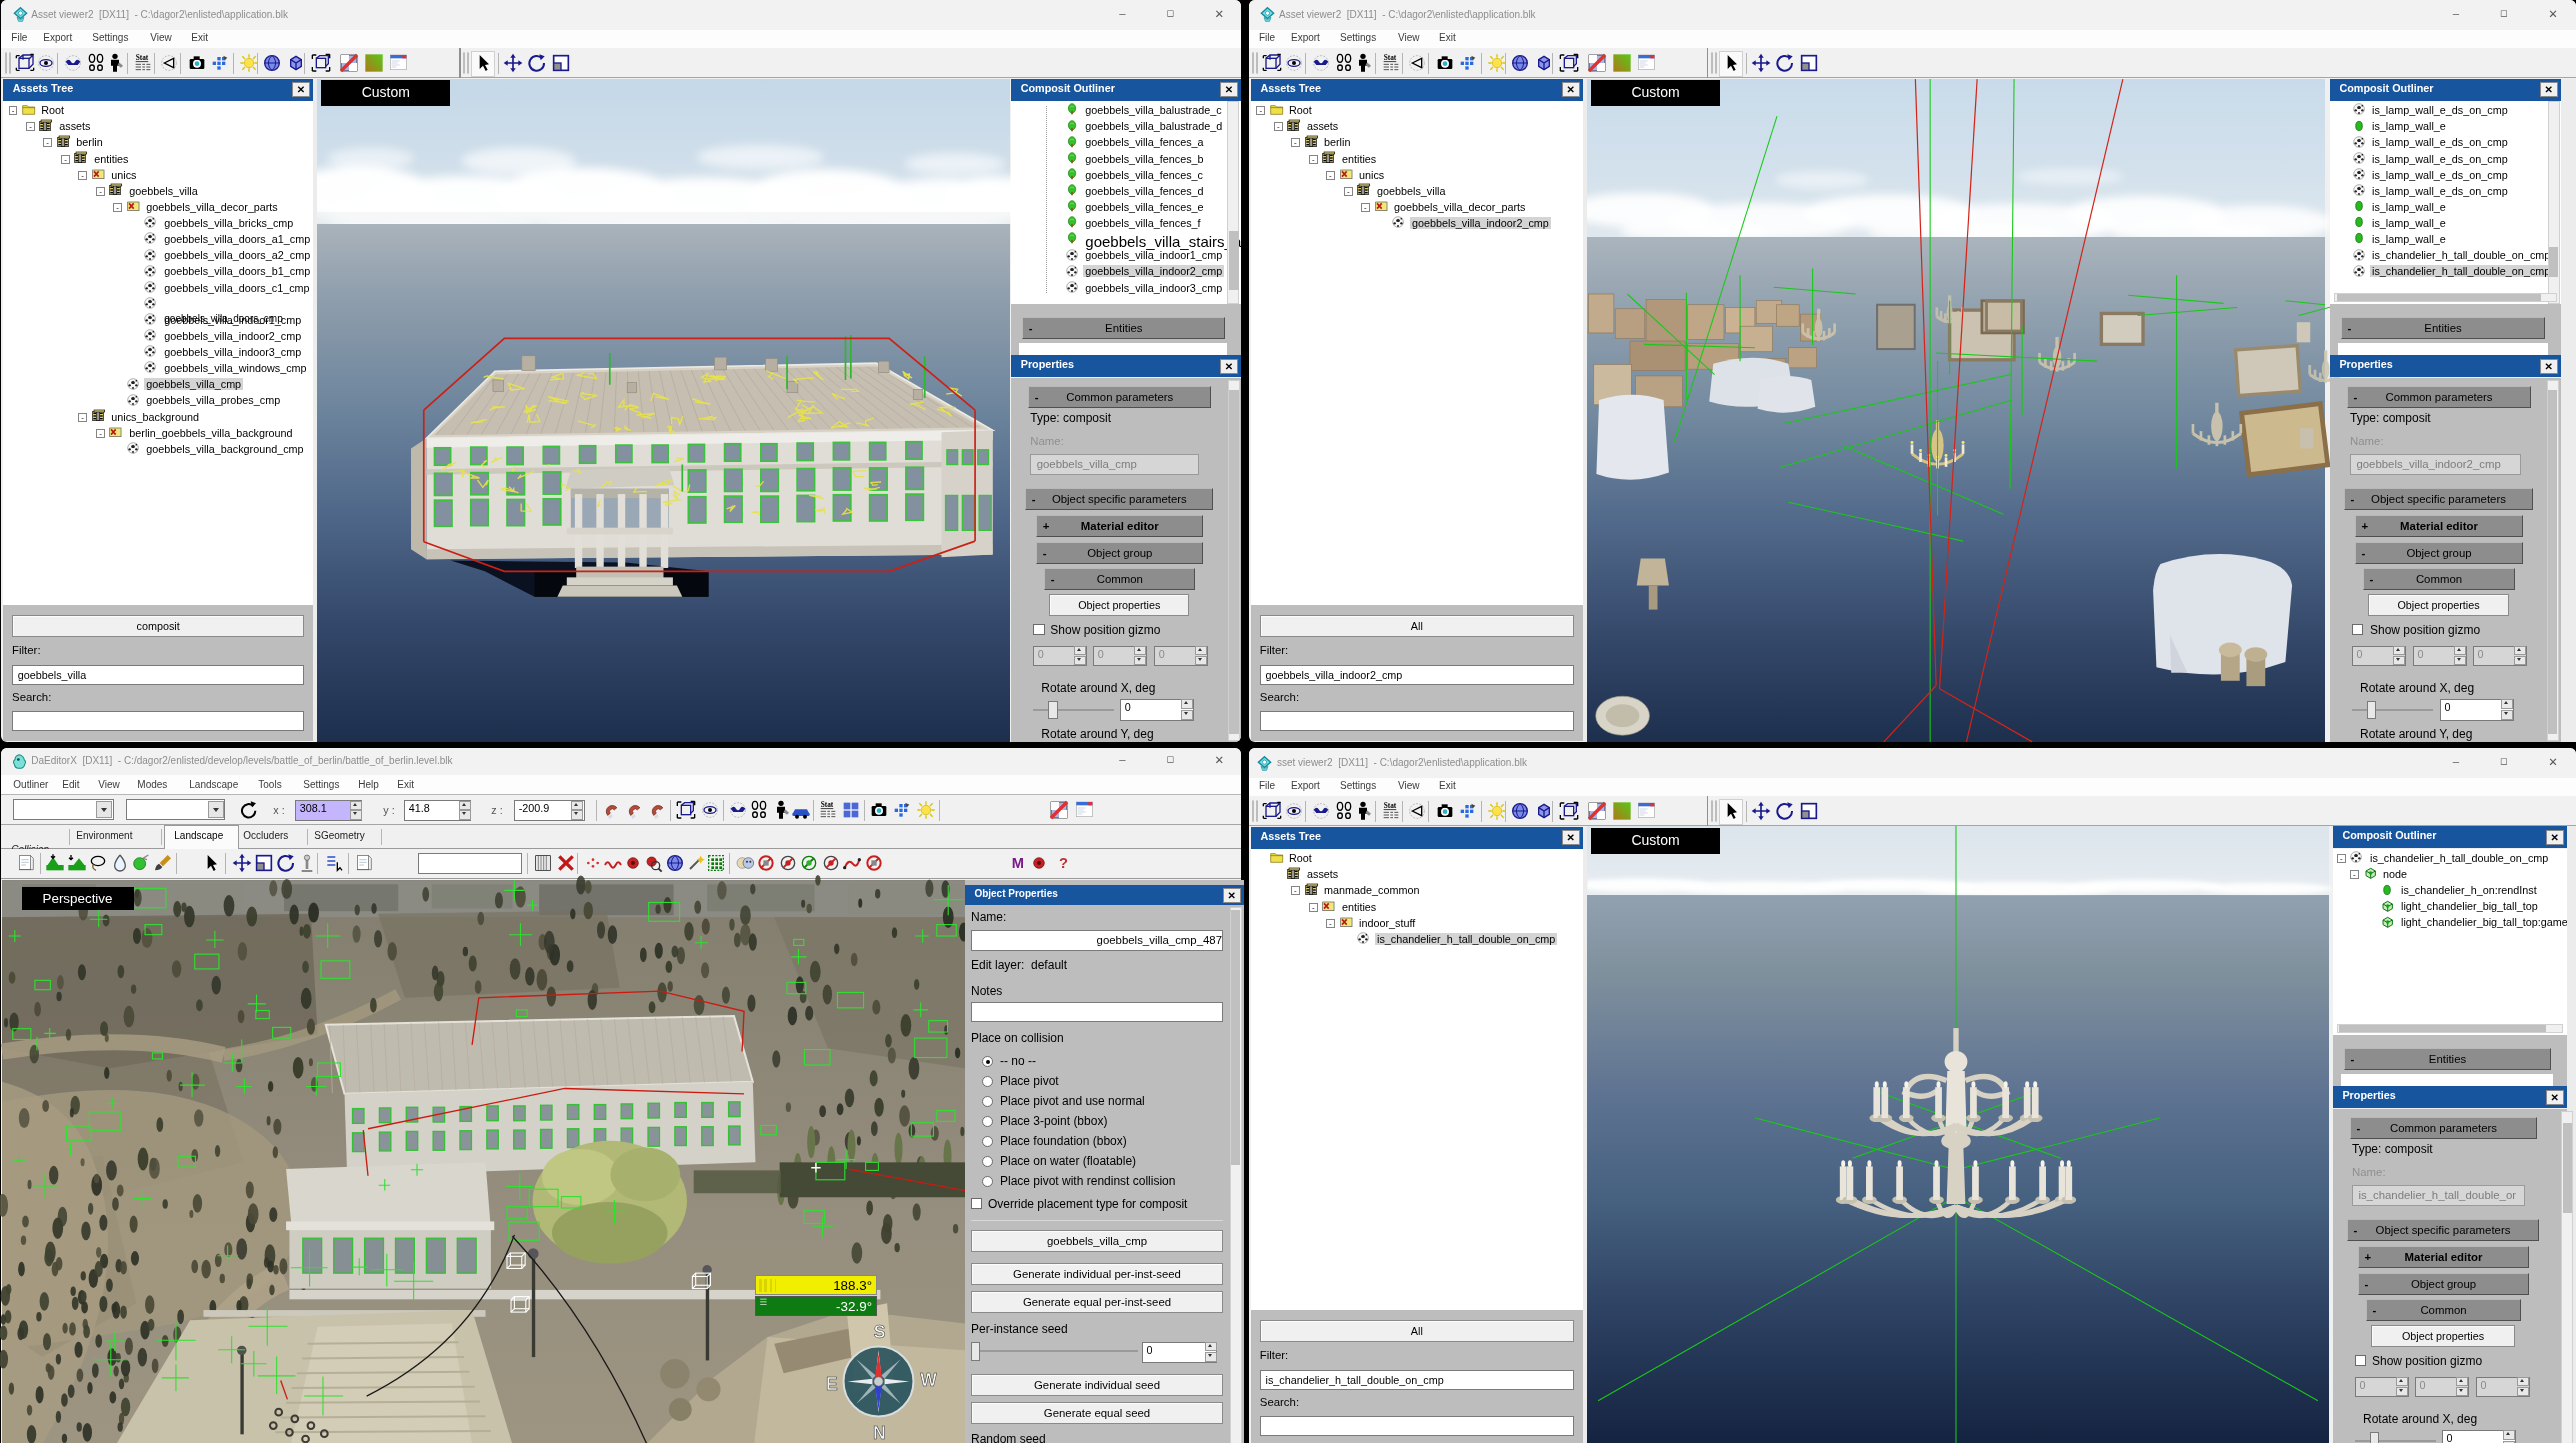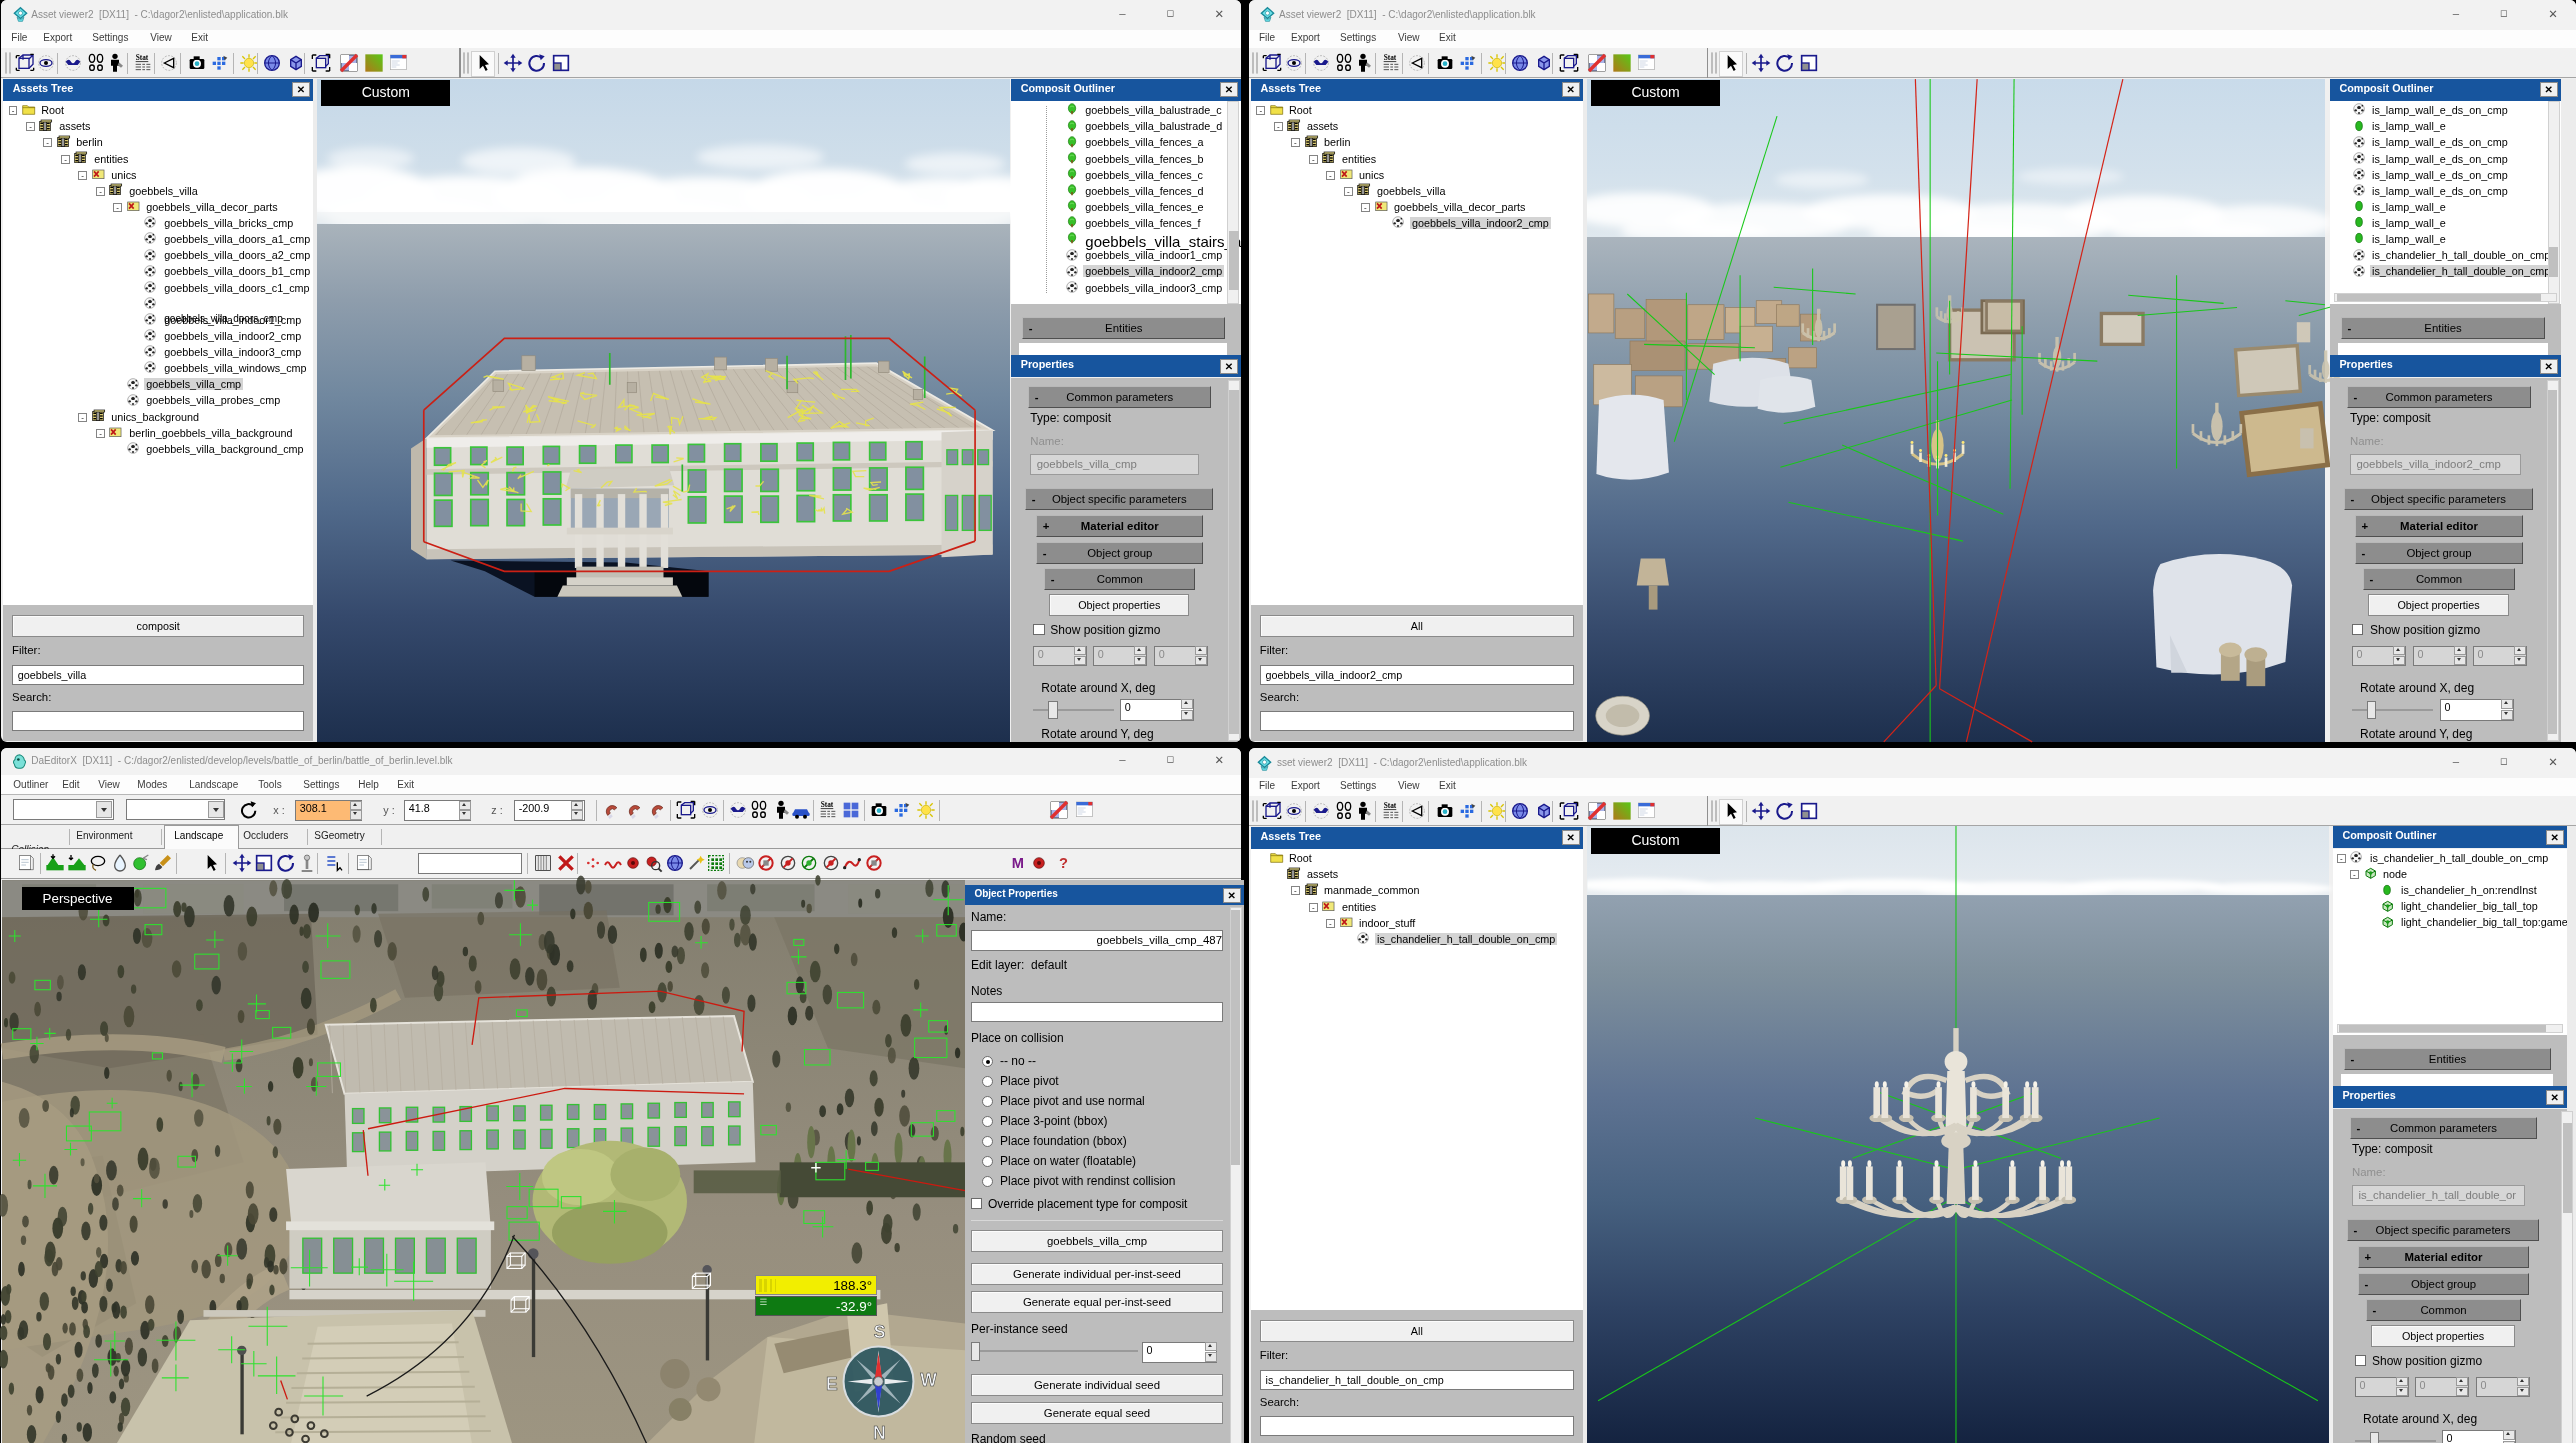--- a/index.html
+++ b/index.html
@@ -1400,21 +1400,21 @@
     </div>
     <div class="inp" style="left:125px;top:51px;width:99px;height:21px;"></div>
     <div class="ab" style="left:207px;top:53px;width:15.5px;height:17px;background:#e6e6e6;border:0.7px solid #9a9a9a;">
       <div style="position:absolute;left:4px;top:6px;border-left:3.4px solid transparent;border-right:3.4px solid transparent;border-top:4.7px solid #333"></div>
     </div>
     <svg class="ic" style="left:237px;top:52px" width="20" height="20" viewBox="0 0 30 30">
       <path d="M23 9 A10 10 0 1 0 26 16" fill="none" stroke="#000" stroke-width="3"></path>
       <path d="M19 2 l8 3 -6 6 z" fill="#000"></path>
     </svg>
     <div class="lbl" style="left:272px;top:56px;font-size:10.8px;color:#555;">x :</div>
-    <div class="spin" style="left:294px;top:52px;width:67px;height:21px;background:#fdba74;">
+    <div class="spin" style="left:294px;top:52px;width:67px;height:21px;background:#c4b5fd;">
       <span class="v" style="color:#000">308.1</span>
     </div>
     <div class="ud udu" style="left:349px;top:53px;width:12px;height:9.4px;"></div>
     <div class="ud udd" style="left:349px;top:62px;width:12px;height:10px;"></div>
     <div class="lbl" style="left:382px;top:56px;font-size:10.8px;color:#555;">y :</div>
     <div class="spin" style="left:403px;top:52px;width:67px;height:21px;background:#fff;">
       <span class="v" style="color:#000">41.8</span>
     </div>
     <div class="ud udu" style="left:458px;top:53px;width:12px;height:9.4px;"></div>
     <div class="ud udd" style="left:458px;top:62px;width:12px;height:10px;"></div>

